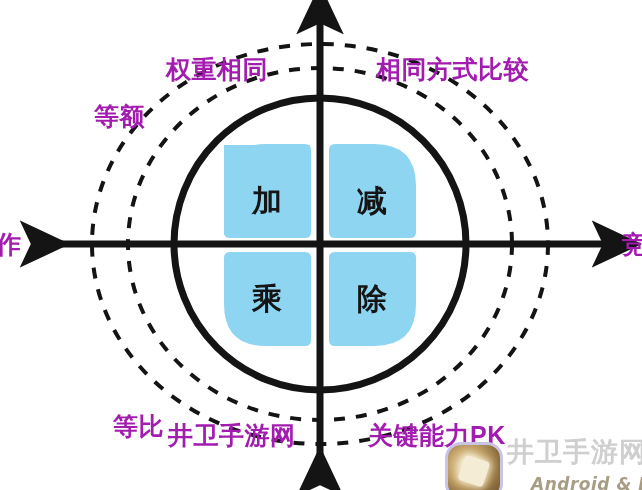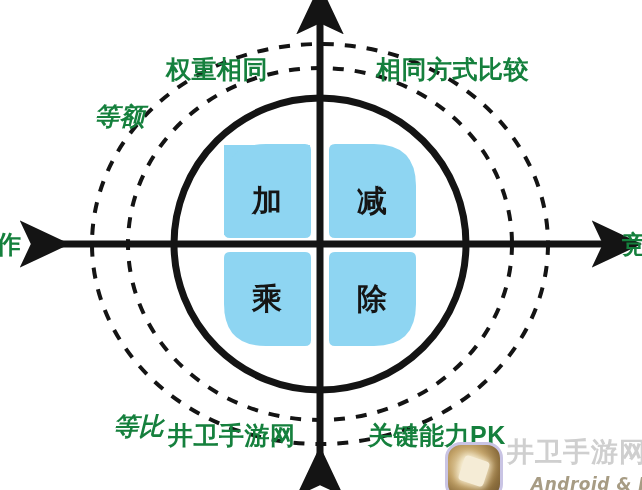--- a/index.html
+++ b/index.html
@@ -19,30 +19,30 @@
   }
   #diagram-svg {
     position: absolute;
     left: 0;
     top: 0;
     width: 642px;
     height: 490px;
   }
   .lbl {
     position: absolute;
-    color: #15803d;
+    color: #a21caf;
     font-weight: 700;
     white-space: nowrap;
     letter-spacing: 0.5px;
     line-height: 1;
     font-family: "Liberation Sans", "DejaVu Sans", sans-serif;
   }
   .axis-lbl { font-size: 25px; }
   .outer-lbl { font-size: 25px; }
-  .inner-lbl { font-size: 25px; font-style: italic; }
+  .inner-lbl { font-size: 25px; }
   .quad-lbl {
     position: absolute;
     color: #151515;
     font-weight: 700;
     font-size: 30px;
     line-height: 1;
     font-family: "Liberation Sans", "DejaVu Sans", sans-serif;
   }
   
   #watermark {

